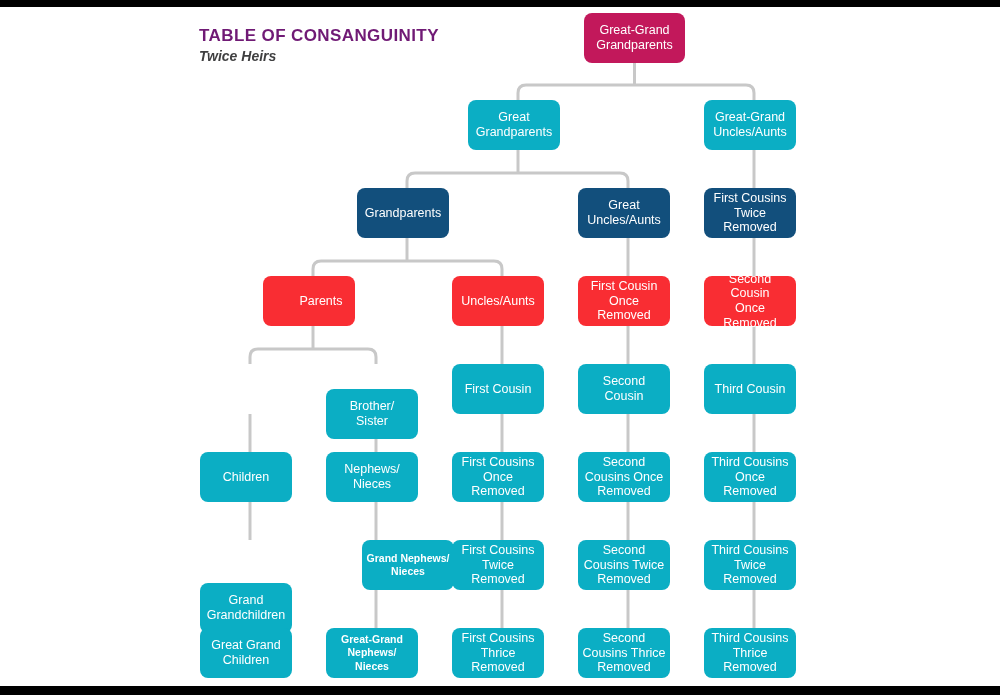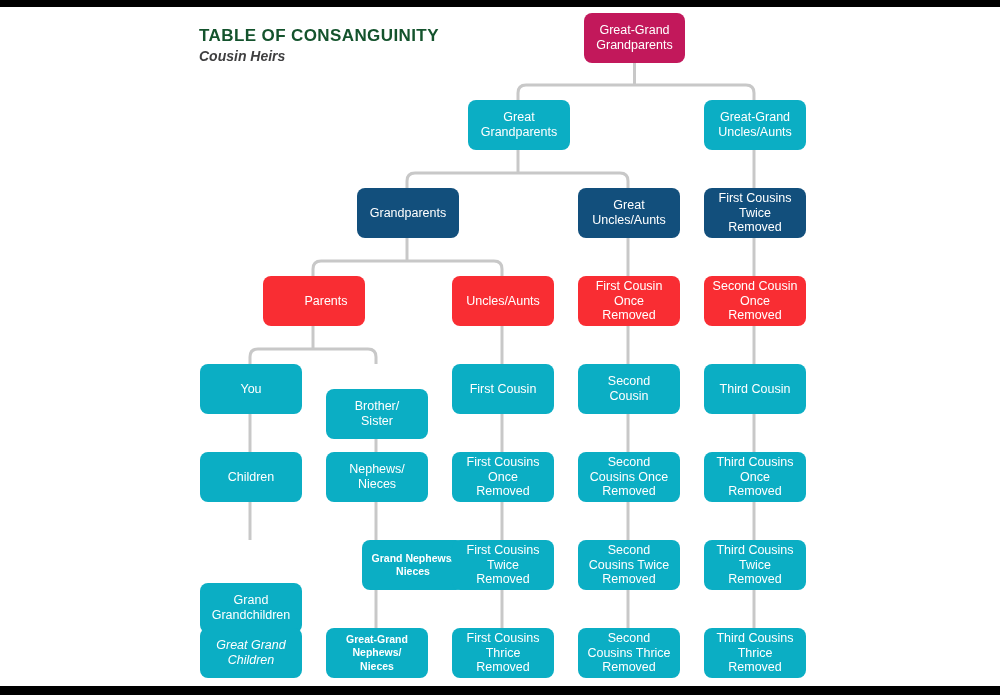--- a/index.html
+++ b/index.html
@@ -1,24 +1,24 @@
 <!DOCTYPE html>
 <html><head>
 <meta charset="utf-8">
 <style>
   html,body{margin:0;padding:0;}
   body{font-family:"Liberation Sans","DejaVu Sans",sans-serif;}
   .stage{position:relative;width:1000px;height:695px;background:#ffffff;overflow:hidden;}
   .letterbox{position:absolute;left:0;width:1000px;background:#000000;}
   .letterbox.top{top:0;height:7px;}
   .letterbox.bottom{bottom:0;height:9px;}
-  .title{position:absolute;left:199px;top:26px;font-size:17px;font-weight:700;color:#14532d;letter-spacing:.4px;}
+  .title{position:absolute;left:199px;top:26px;font-size:17px;font-weight:700;color:#701a75;letter-spacing:.4px;}
   .subtitle{position:absolute;left:199px;top:48px;font-size:14px;font-weight:700;font-style:italic;color:#3f3f40;}
   svg.connectors{position:absolute;left:0;top:0;}
-  .node{position:absolute;width:102px;height:50px;border-radius:8px;display:flex;align-items:center;justify-content:center;
+  .node{position:absolute;width:92px;height:50px;border-radius:8px;display:flex;align-items:center;justify-content:center;
         text-align:center;color:#ffffff;font-size:12.5px;line-height:1.18;white-space:pre-line;box-sizing:border-box;padding:2px 4px;}
   .role-crimson{background:#C2185B;}
   .role-cyan{background:#0BAEC4;}
   .role-blue{background:#124F7C;}
   .role-red{background:#F92D33;}
   .node.small{font-size:10.5px;font-weight:700;line-height:1.25;}
 </style>
 </head>
 <body>
 
@@ -55,21 +55,21 @@
       <path d="M628 502 V540"></path>
       <path d="M754 502 V540"></path>
     <path d="M250 590 V628"></path>
       <path d="M376 590 V628"></path>
       <path d="M502 590 V628"></path>
       <path d="M628 590 V628"></path>
       <path d="M754 590 V628"></path>
   </svg>
 
   <div class="title">TABLE OF CONSANGUINITY</div>
-  <div class="subtitle">Cousin Heirs</div>
+  <div class="subtitle">Twice Heirs</div>
 
   <div class="node role-crimson" style="left:584px;top:13px;width:101px;">Great-Grand
 Grandparents</div>
 
   <div class="node role-cyan" style="left:468px;top:100px;">Great
 Grandparents</div>
   <div class="node role-cyan" style="left:704px;top:100px;">Great-Grand
 Uncles/Aunts</div>
 
   <div class="node role-blue" style="left:357px;top:188px;">Grandparents</div>
@@ -81,21 +81,20 @@
 
   <div class="node role-red" style="left:263px;top:276px;padding-left:28px;">Parents</div>
   <div class="node role-red" style="left:452px;top:276px;">Uncles/Aunts</div>
   <div class="node role-red" style="left:578px;top:276px;">First Cousin
 Once
 Removed</div>
   <div class="node role-red" style="left:704px;top:276px;">Second Cousin
 Once
 Removed</div>
 
-  <div class="node role-cyan" style="left:200px;top:364px;">You</div>
   <div class="node role-cyan" style="left:326px;top:364px;margin-top:25px;">Brother/
 Sister</div>
   <div class="node role-cyan" style="left:452px;top:364px;">First Cousin</div>
   <div class="node role-cyan" style="left:578px;top:364px;">Second
 Cousin</div>
   <div class="node role-cyan" style="left:704px;top:364px;">Third Cousin</div>
 
   <div class="node role-cyan" style="left:200px;top:452px;">Children</div>
   <div class="node role-cyan" style="left:326px;top:452px;">Nephews/
 Nieces</div>
@@ -116,21 +115,21 @@
   <div class="node role-cyan" style="left:452px;top:540px;">First Cousins
 Twice
 Removed</div>
   <div class="node role-cyan" style="left:578px;top:540px;">Second
 Cousins Twice
 Removed</div>
   <div class="node role-cyan" style="left:704px;top:540px;">Third Cousins
 Twice
 Removed</div>
 
-  <div class="node role-cyan" style="left:200px;top:628px;font-style:italic;">Great Grand
+  <div class="node role-cyan" style="left:200px;top:628px;">Great Grand
 Children</div>
   <div class="node role-cyan small" style="left:326px;top:628px;">Great-Grand
 Nephews/
 Nieces</div>
   <div class="node role-cyan" style="left:452px;top:628px;">First Cousins
 Thrice
 Removed</div>
   <div class="node role-cyan" style="left:578px;top:628px;">Second
 Cousins Thrice
 Removed</div>

